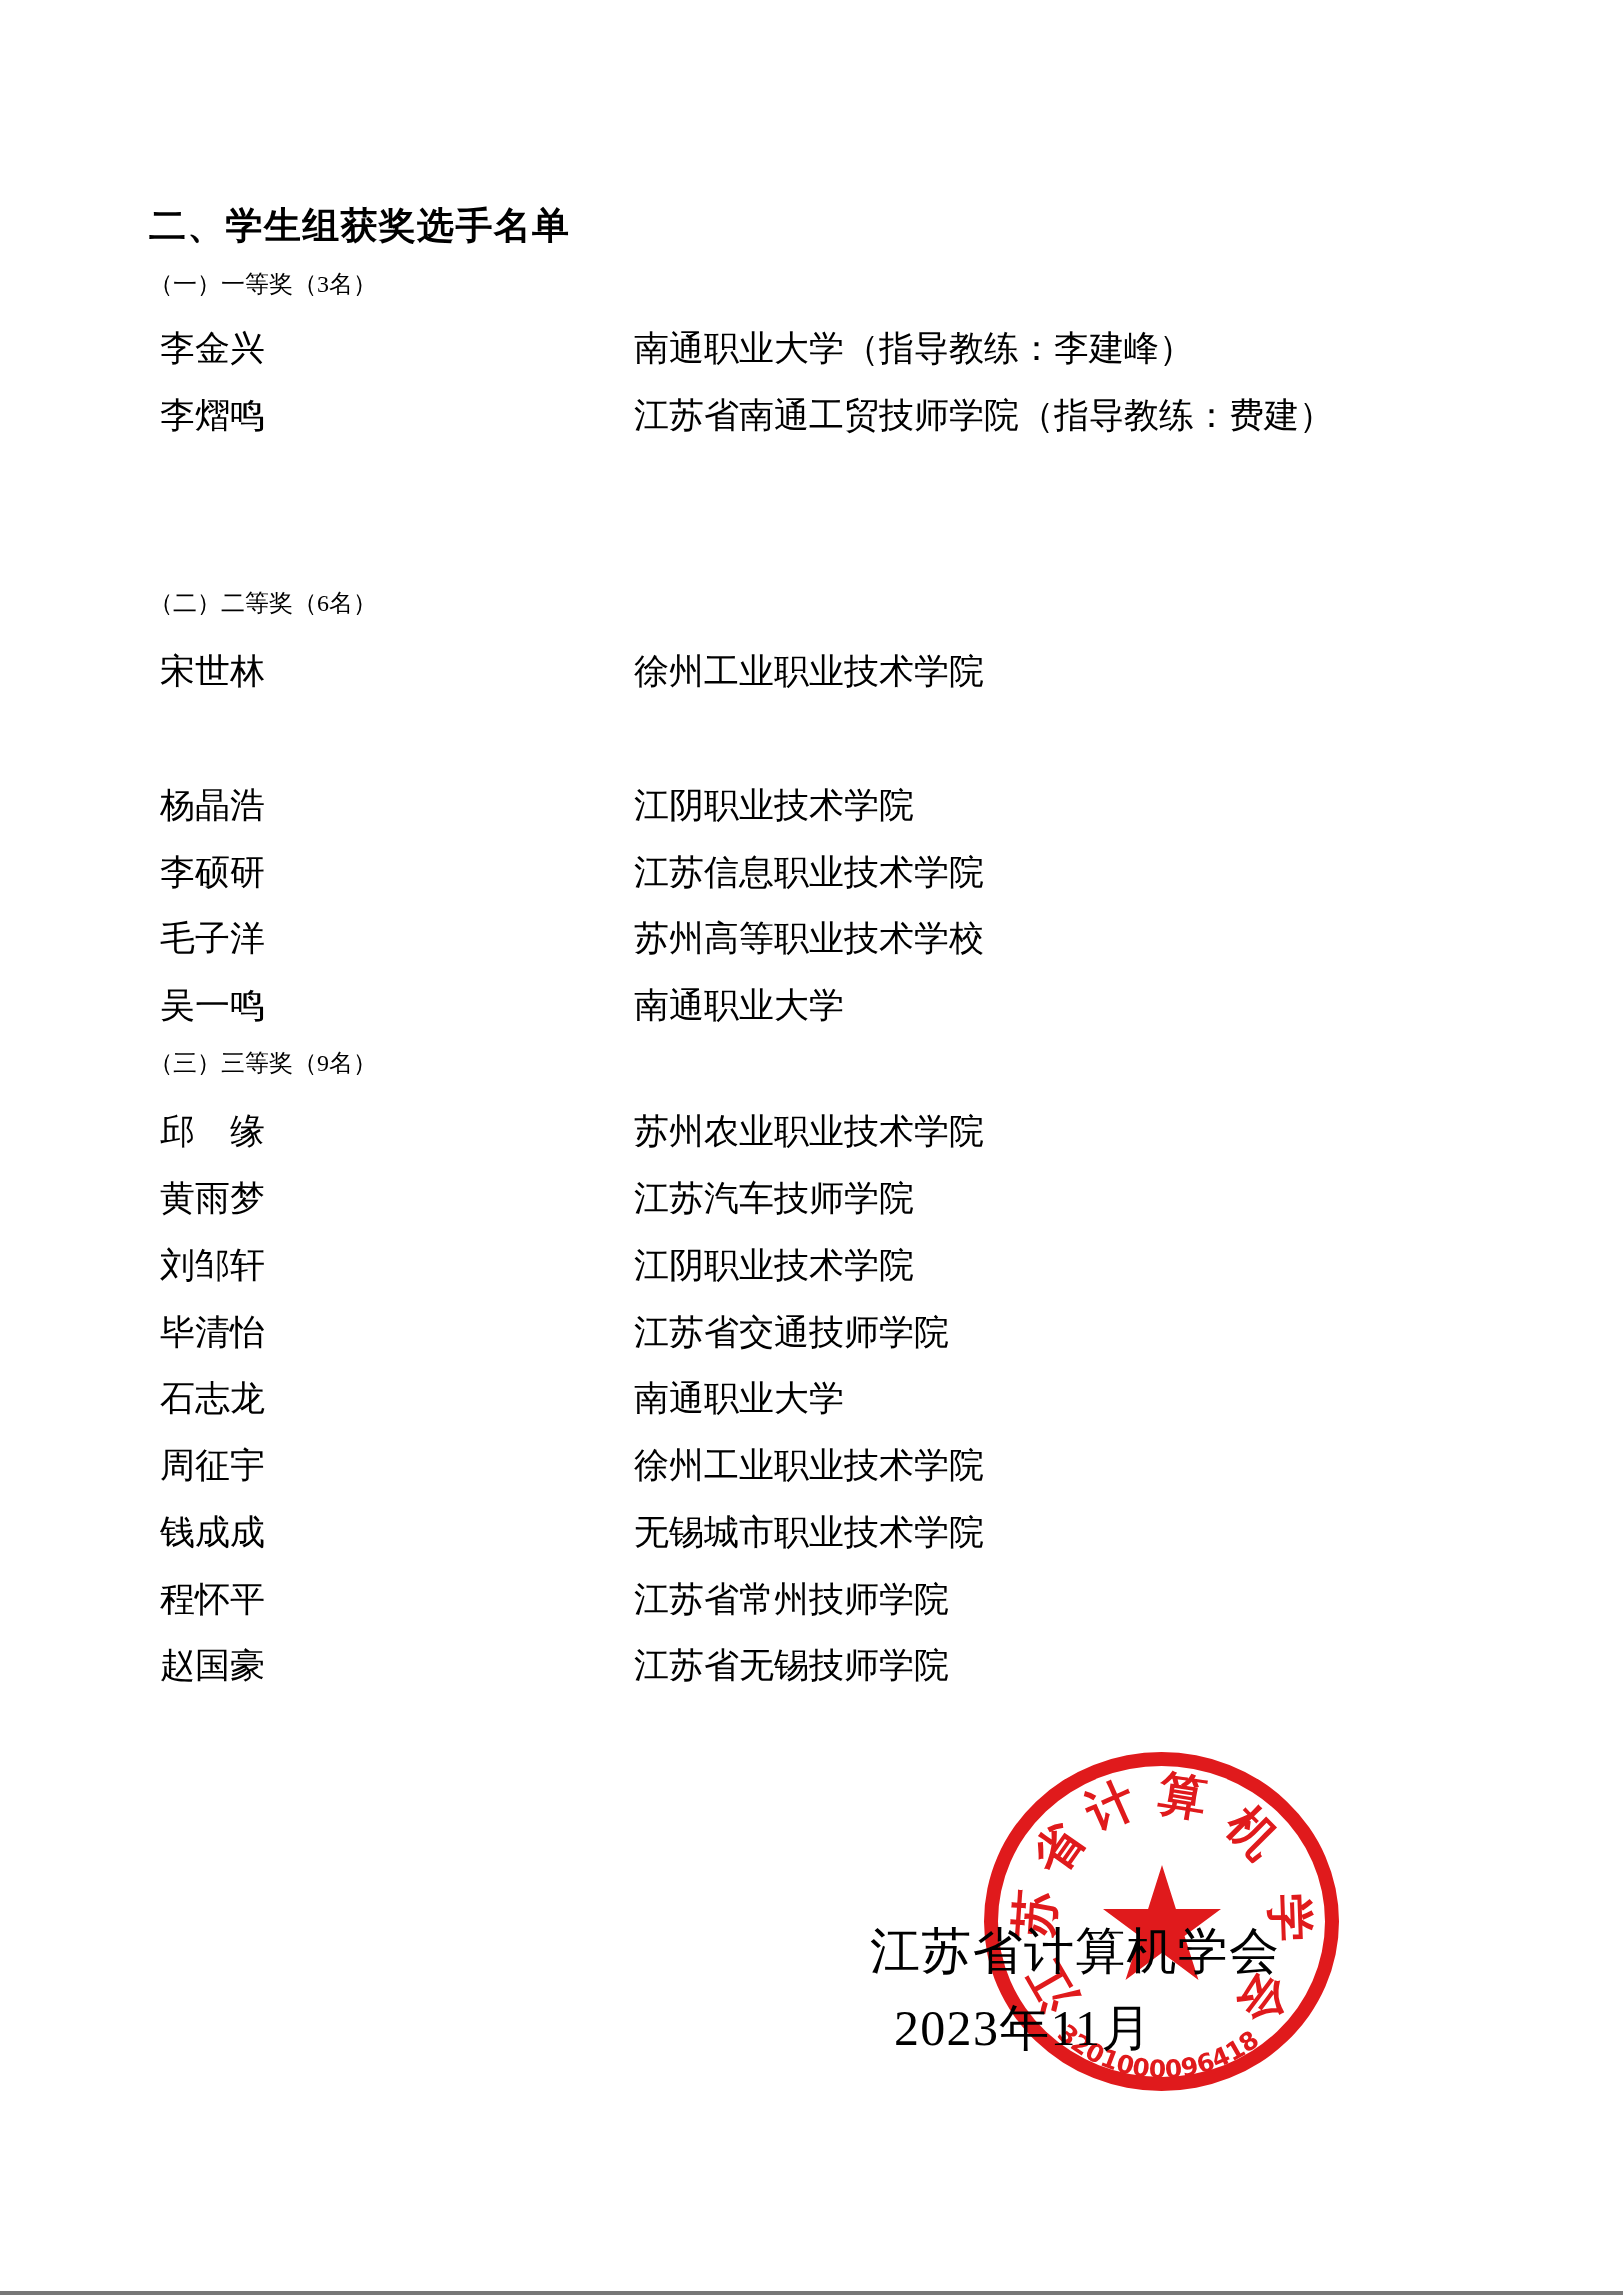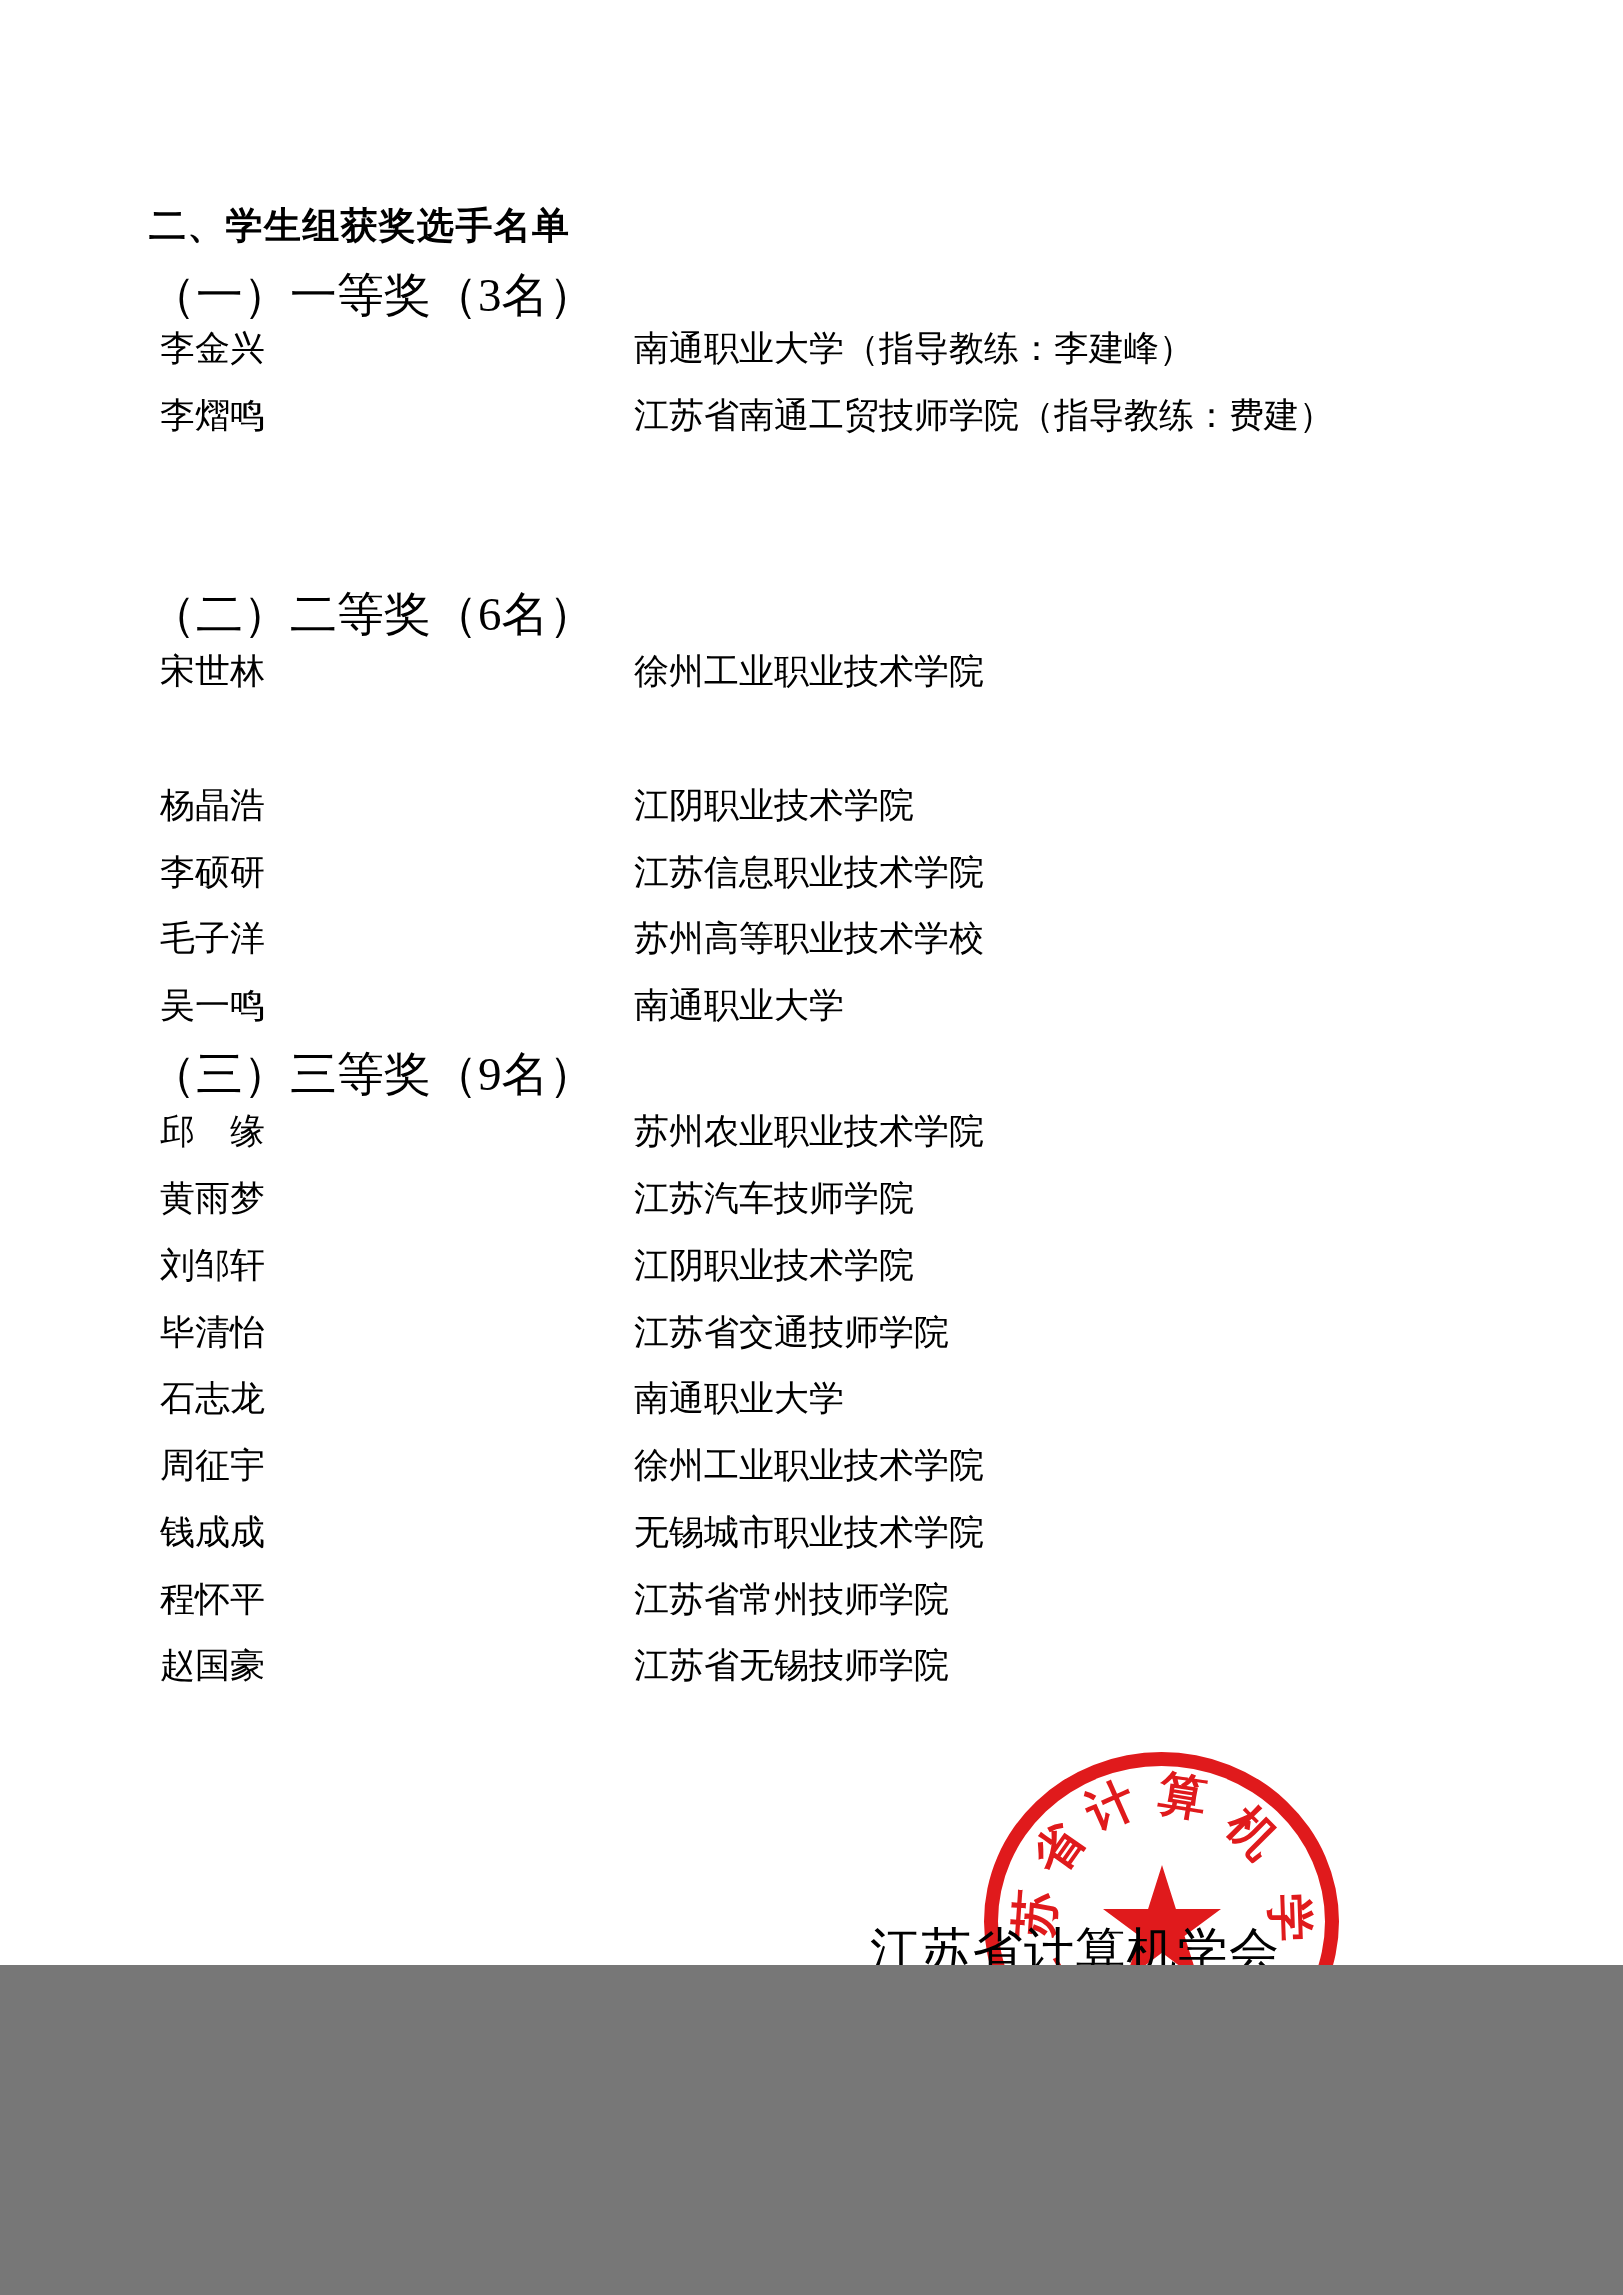--- a/index.html
+++ b/index.html
@@ -1,39 +1,39 @@
 <!DOCTYPE html>
 <html style="--seal-red: #e01a1c;font-size:10.5px"><head>
 <meta charset="utf-8">
 <style>
   html, body { margin: 0; padding: 0; background: #777; }
   #page {
     position: relative;
     width: 1623px;
-    height: 1965px;
+    height: 2291px;
     background: #ffffff;
     overflow: hidden;
     font-family: "Liberation Serif", "DejaVu Serif", serif;
     color: #000;
   }
   .doc-title {
     position: absolute;
     left: 149px;
     top: 207px;
     font-family: "Liberation Sans", "DejaVu Sans", sans-serif;
     font-weight: bold;
     font-size: 37px;
     line-height: 1;
     letter-spacing: 1.3px;
     white-space: nowrap;
   }
   .section-heading {
     position: absolute;
     left: 149px;
-    font-size: 47px;
+    font-size: 24px;
     line-height: 1;
     white-space: nowrap;
   }
   .row { position: absolute; left: 11px; width: 100%; height: 46px; }
   .row .winner-name {
     position: absolute;
     left: 149px;
     top: 0;
     font-size: 35px;
     line-height: 1;

